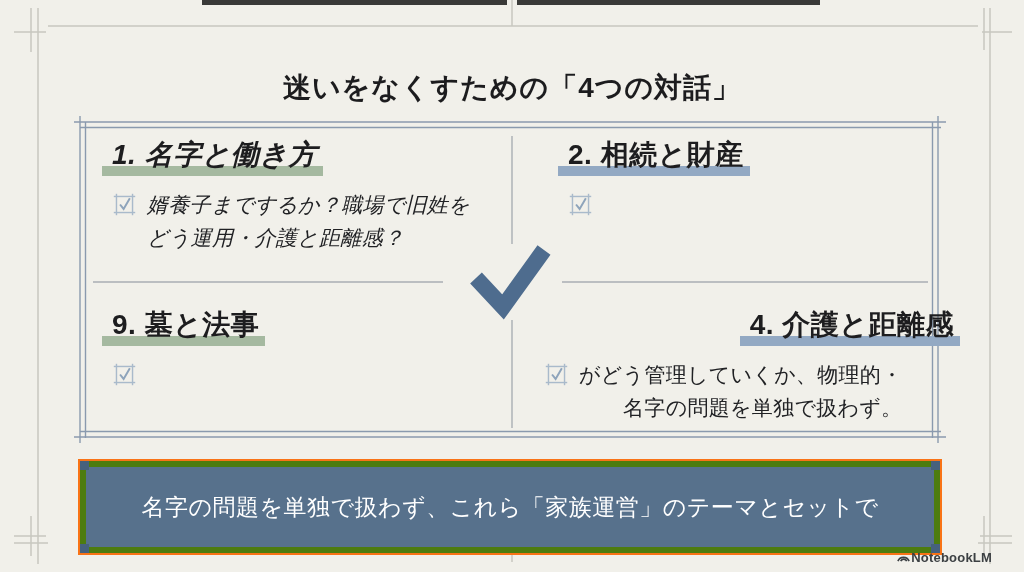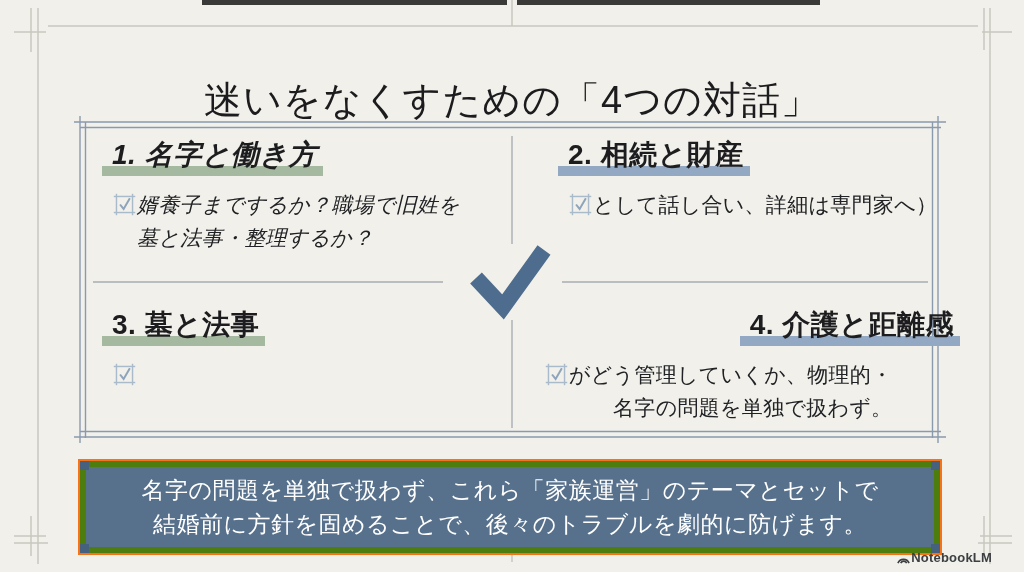--- a/index.html
+++ b/index.html
@@ -11,40 +11,40 @@
   }
   .stage{position:absolute;inset:0;width:1024px;height:572px;}
   .frame-svg{position:absolute;left:0;top:0;z-index:0;pointer-events:none;}
 
   .topbar{position:absolute;top:0;height:5px;background:#3a3a38;z-index:2;}
   .topbar.left{left:202px;width:305px;}
   .topbar.right{left:517px;width:303px;}
 
   .slide-title{
     position:absolute;top:50px;left:0;width:100%;
-    text-align:center;font-size:38px;font-weight:400;color:#1c1c1e;
+    text-align:center;font-size:28px;font-weight:700;color:#1c1c1e;
     letter-spacing:1px;z-index:2;
   }
 
   .quad{position:absolute;z-index:2;}
   .quad.q1{left:112px;top:136px;width:400px;font-style:italic;}
   .quad.q2{left:544px;top:136px;width:410px;margin-left:24px;}
   .quad.q3{left:112px;top:306px;width:400px;}
   .quad.q4{left:544px;top:306px;width:410px;text-align:right;}
 
   .quad-heading{
     position:relative;display:inline-block;
     font-size:28px;font-weight:700;color:#1d1d1f;letter-spacing:0.5px;
   }
   .quad-heading .hl-band{
     position:absolute;left:-10px;right:-6px;bottom:-2px;height:10px;z-index:0;
   }
   .quad-heading .hl-text{position:relative;z-index:1;}
 
-  .quad-item{display:flex;margin-top:14px;}
+  .quad-item{display:flex;gap:10px;margin-top:14px;}
   .quad-item .cb{flex:0 0 auto;margin-top:4px;}
   .quad-item .lines{
     font-size:21px;line-height:33px;letter-spacing:0.3px;
     color:#202124;font-weight:500;
   }
   .quad-item .lines span{display:block;}
 
   .banner{
     position:absolute;left:78px;top:459px;width:864px;height:96px;
     box-sizing:border-box;border:2px solid #f97316;background:#4d7c0f;
@@ -57,21 +57,21 @@
     text-align:center;
   }
   .banner .corner{position:absolute;width:9px;height:9px;background:#46617d;}
   .banner .corner.tl{top:0;left:0;}
   .banner .corner.tr{top:0;right:0;}
   .banner .corner.bl{bottom:0;left:0;}
   .banner .corner.br{bottom:0;right:0;}
 
   .brand{
     position:absolute;right:32px;bottom:7px;z-index:2;
-    display:flex;align-items:flex-end;
+    display:flex;align-items:flex-start;
     color:#3c4043;font-size:13px;font-weight:700;letter-spacing:0.2px;
   }
 </style>
 </head>
 <body>
 
 <div class="stage">
 
   <svg class="frame-svg" width="1024" height="572" viewBox="0 0 1024 572">
 
@@ -129,50 +129,49 @@
         <g stroke="#a9bacb" stroke-width="1.6" fill="none">
           <line x1="2" y1="5" x2="26" y2="5"></line>
             <line x1="2" y1="23" x2="26" y2="23"></line>
           <line x1="5" y1="2" x2="5" y2="26"></line>
             <line x1="23" y1="2" x2="23" y2="26"></line>
         </g>
         <polyline points="9,14 13,19 20,7" stroke="#8ea4bb" stroke-width="2.2" fill="none"></polyline>
       </svg>
       <div class="lines">
         <span>婿養子までするか？職場で旧姓を</span>
-        <span>墓と法事・整理するか？</span>
+        <span>どう運用・介護と距離感？</span>
       </div>
     </div>
   </div>
 
   <div class="quad q2">
     <div class="quad-heading">
       <div class="hl-band" style="background-color: rgb(147, 169, 195);"></div>
       <span class="hl-text">2. 相続と財産</span>
     </div>
     <div class="quad-item">
       <svg class="cb" width="25" height="25" viewBox="0 0 28 28">
         <g stroke="#a9bacb" stroke-width="1.6" fill="none">
           <line x1="2" y1="5" x2="26" y2="5"></line>
             <line x1="2" y1="23" x2="26" y2="23"></line>
           <line x1="5" y1="2" x2="5" y2="26"></line>
             <line x1="23" y1="2" x2="23" y2="26"></line>
         </g>
         <polyline points="9,14 13,19 20,7" stroke="#8ea4bb" stroke-width="2.2" fill="none"></polyline>
       </svg>
       <div class="lines">
-        <span>として話し合い、詳細は専門家へ）</span>
       </div>
     </div>
   </div>
 
   <div class="quad q3">
     <div class="quad-heading">
       <div class="hl-band" style="background-color: rgb(165, 185, 160);"></div>
-      <span class="hl-text">3. 墓と法事</span>
+      <span class="hl-text">9. 墓と法事</span>
     </div>
     <div class="quad-item">
       <svg class="cb" width="25" height="25" viewBox="0 0 28 28">
         <g stroke="#a9bacb" stroke-width="1.6" fill="none">
           <line x1="2" y1="5" x2="26" y2="5"></line>
             <line x1="2" y1="23" x2="26" y2="23"></line>
           <line x1="5" y1="2" x2="5" y2="26"></line>
             <line x1="23" y1="2" x2="23" y2="26"></line>
         </g>
         <polyline points="9,14 13,19 20,7" stroke="#8ea4bb" stroke-width="2.2" fill="none"></polyline>
@@ -202,21 +201,20 @@
     </div>
   </div>
 
   <div class="banner">
     <div class="corner tl"></div>
     <div class="corner tr"></div>
     <div class="corner bl"></div>
     <div class="corner br"></div>
     <div class="banner-inner">
       <span>名字の問題を単独で扱わず、これら「家族運営」のテーマとセットで</span>
-      <span>結婚前に方針を固めることで、後々のトラブルを劇的に防げます。</span>
     </div>
   </div>
 
   <div class="brand">
     <svg width="15" height="13" viewBox="0 0 16 14">
       <path d="M2 12 A6.5 6.5 0 0 1 14 12" stroke="#3c4043" stroke-width="1.8" fill="none"></path>
       <path d="M5 12 A3.5 3.5 0 0 1 11.5 12" stroke="#3c4043" stroke-width="1.8" fill="none"></path>
     </svg>
     <span>NotebookLM</span>
   </div>

